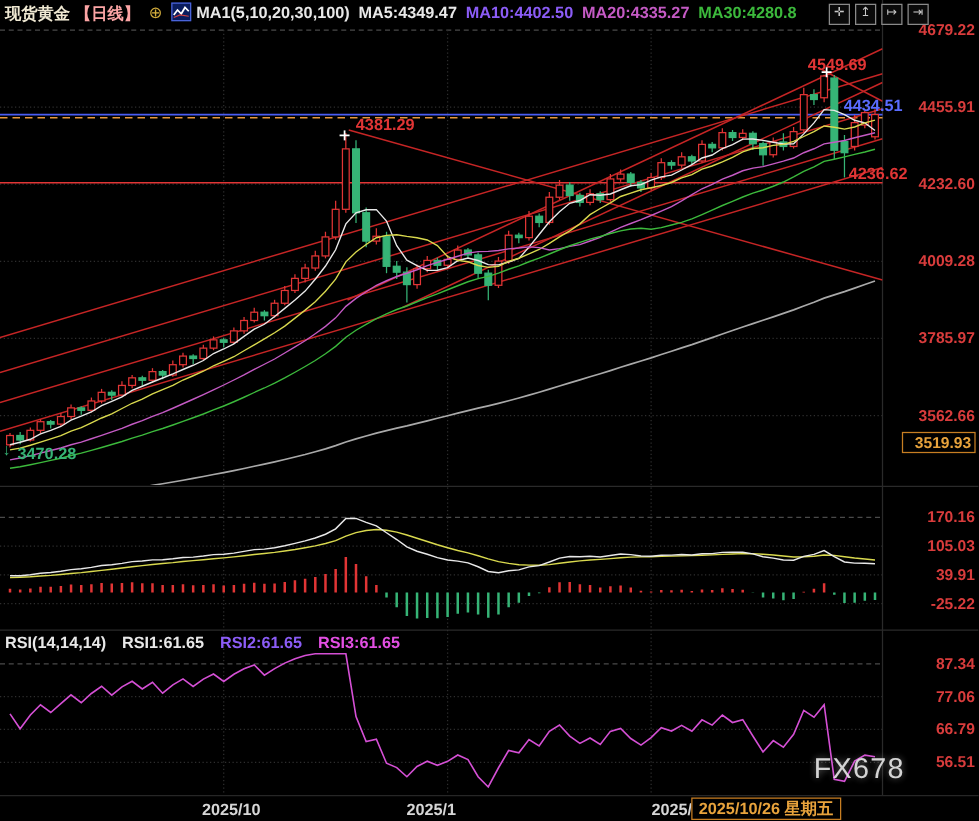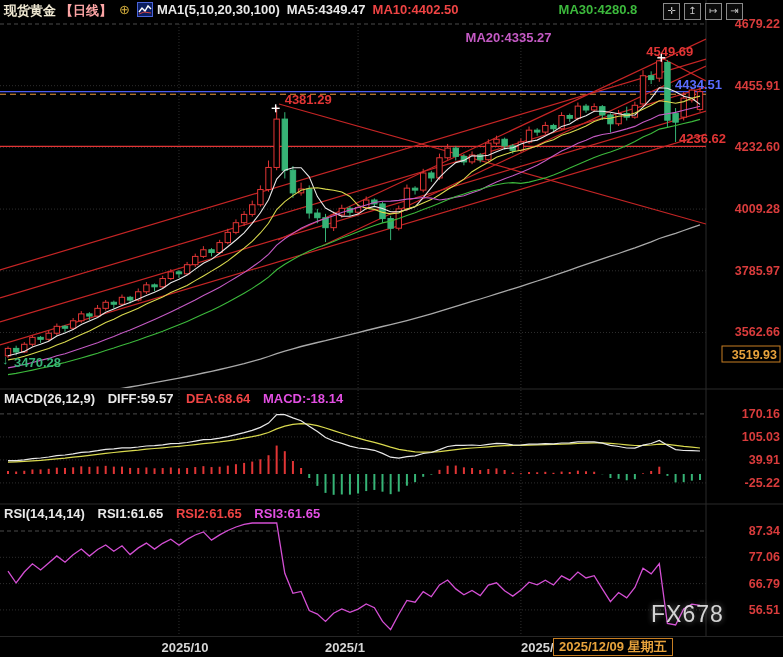--- a/index.html
+++ b/index.html
@@ -5,21 +5,21 @@
   html,body{margin:0;padding:0;background:#000;}
   #app{position:relative;width:783px;height:657px;background:#000;overflow:hidden;
        font-family:"Liberation Sans","DejaVu Sans",sans-serif;}
   #chart-svg{position:absolute;left:0;top:0;z-index:1;}
   .hdr{position:absolute;left:4px;top:2px;height:19px;z-index:5;display:flex;align-items:flex-start;
        font-size:13px;font-weight:bold;white-space:nowrap;}
   .hdr span{margin-right:7px;}
   .sym{color:#efe8d2;}
   .per{color:#fca5a5;margin-left:-3px;}
   .coll{color:#d2ac3c;font-weight:normal;margin-right:6px;cursor:pointer;}
-  .c-white{color:#e8e8e8;} .c-yellow{color:#ef4444;} .c-magenta{color:#c45ac4;margin-top:28px;}
+  .c-white{color:#e8e8e8;} .c-yellow{color:#8b5cf6;} .c-magenta{color:#c45ac4;}
   .c-green{color:#3cb93c;} .c-pink{color:#e34fe3;}
   .chicon{width:14px;height:13px;border:1px solid #4a63d8;background:#0a1d5e;margin-right:4px;display:inline-block;}
   .toolbar{position:absolute;right:40px;top:3px;z-index:6;display:flex;}
   .tbtn{width:15px;height:15px;border:1px solid #8a8a8a;color:#c8c8c8;font-size:10px;line-height:14px;
         text-align:center;margin-left:4px;cursor:pointer;background:#0a0a0a;}
   .indrow{position:absolute;left:4px;z-index:5;font-size:13px;font-weight:bold;white-space:nowrap;}
   .indrow span{margin-right:9px;}
   #macd-row{top:391px;} #rsi-row{top:506px;}
   .daterow{position:absolute;left:0;top:636px;width:783px;height:21px;z-index:5;background:#000;
            border-top:1px solid #262626;font-size:13px;font-weight:bold;color:#d6d6d6;padding-left:47px;}
@@ -393,35 +393,29 @@
     <span class="c-green">MA30:4280.8</span>
   </div>
 
   <div class="toolbar">
     <div class="tbtn">✛</div>
     <div class="tbtn">↥</div>
     <div class="tbtn">↦</div>
     <div class="tbtn">⇥</div>
   </div>
 
-  <div class="indrow" id="macd-row">
-    <span class="c-white">MACD(26,12,9)</span>
-    <span class="c-white">DIFF:59.57</span>
-    <span class="c-yellow">DEA:68.64</span>
-    <span class="c-pink">MACD:-18.14</span>
-  </div>
 
   <div class="indrow" id="rsi-row">
     <span class="c-white">RSI(14,14,14)</span>
     <span class="c-white">RSI1:61.65</span>
     <span class="c-yellow">RSI2:61.65</span>
     <span class="c-pink">RSI3:61.65</span>
   </div>
 
   <div class="daterow">
     <span class="dlabel" style="left:185px">2025/10</span>
     <span class="dlabel" style="left:345px">2025/1</span>
     <span class="dlabel" style="left:541px">2025/1</span>
-    <span class="dlabel dhl" style="left:553px">2025/12/09 星期五</span>
+    <span class="dlabel dhl" style="left:553px">2025/10/26 星期五</span>
   </div>
 
   <div class="wm">FX678</div>
 </div>
 
 </body></html>

